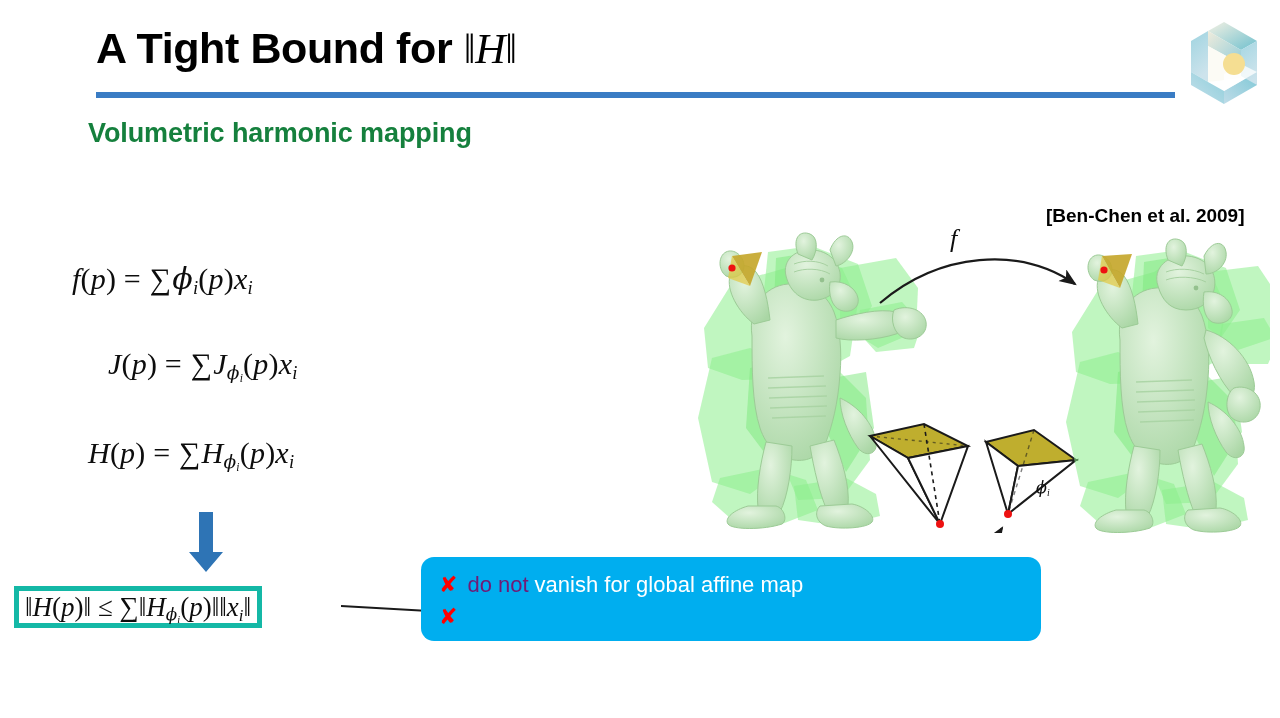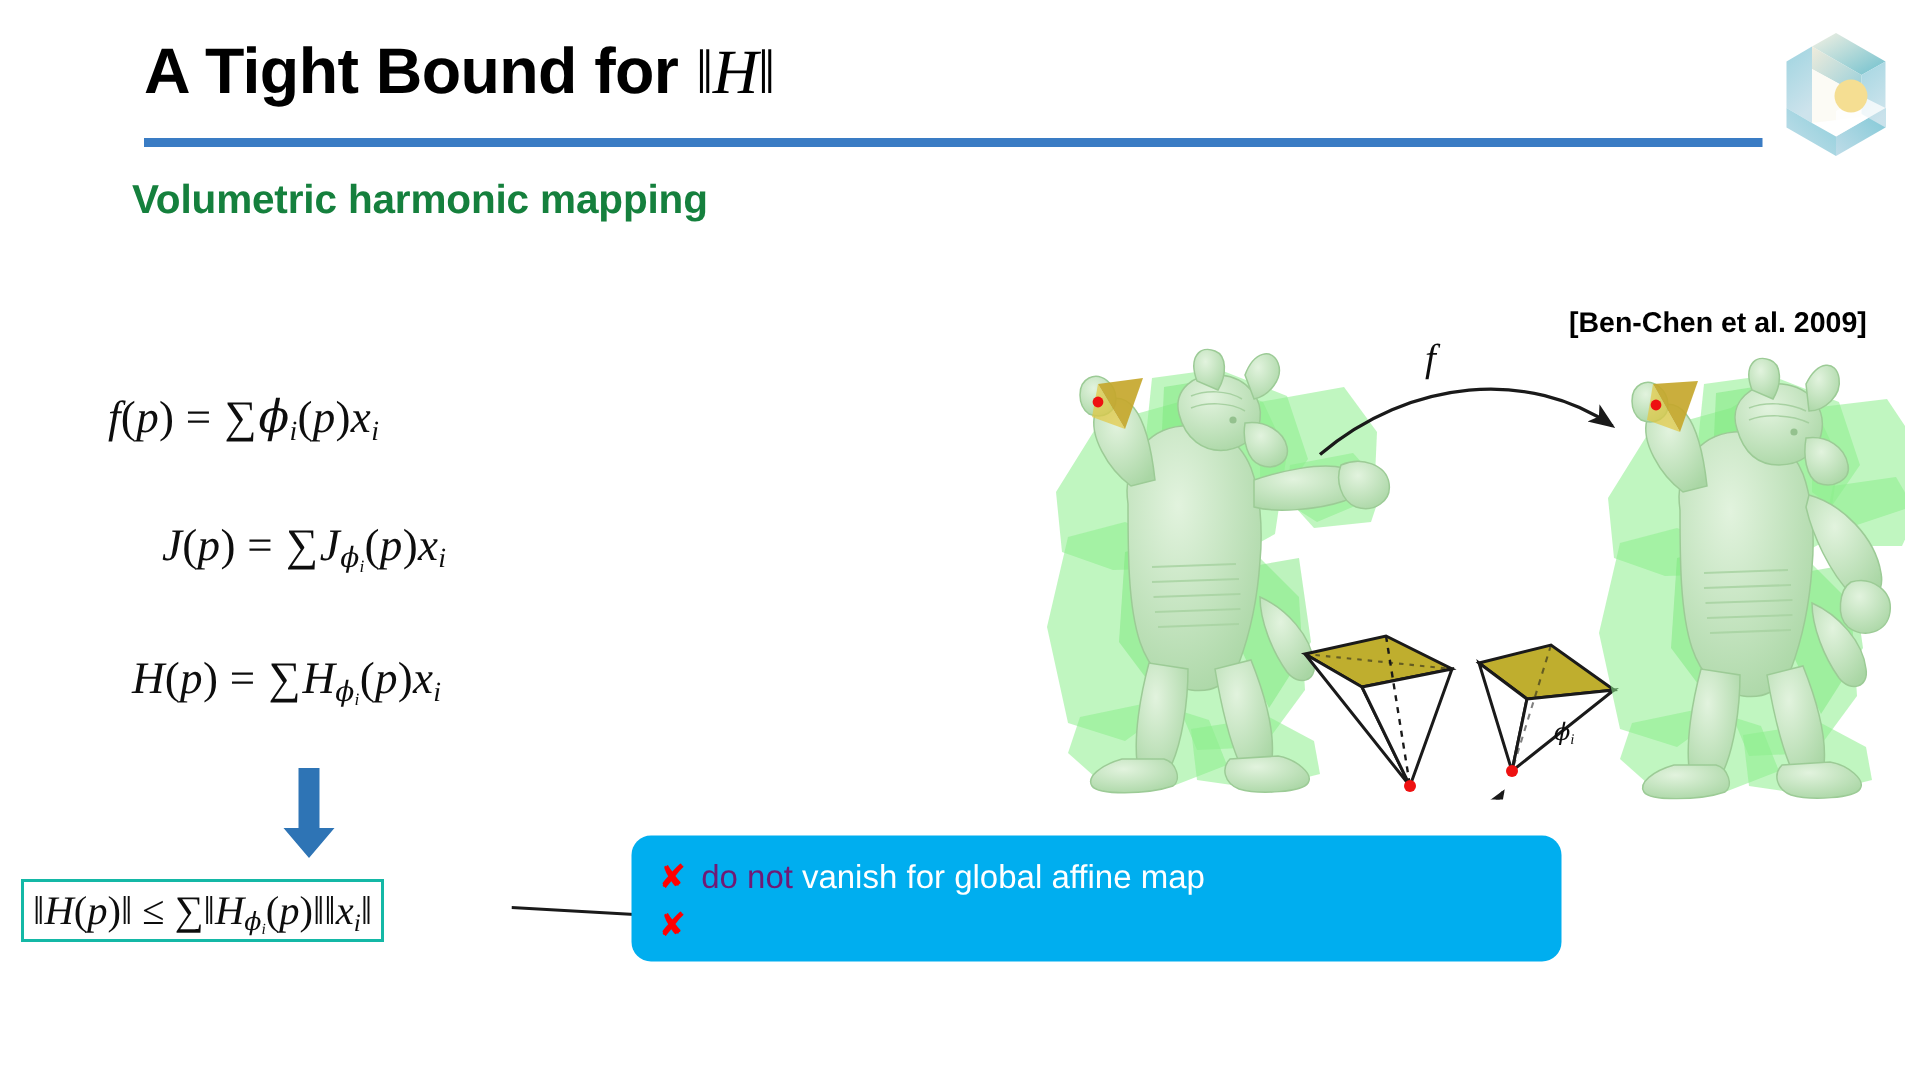--- a/index.html
+++ b/index.html
@@ -116,21 +116,21 @@
     width: 42px;
     height: 62px;
   }
 
   
   #bound-box {
     position: absolute;
     left: 14px;
     top: 586px;
     height: 42px;
-    border: 2px solid #14b8a6;
+    border: 5px solid #14b8a6;
     background: #ffffff;
     display: flex;
     align-items: center;
     padding: 0 6px;
     box-sizing: border-box;
   }
   #bound-formula {
     font-family: "Liberation Serif", serif;
     font-size: 27px;
     color: #0d0d0d;

